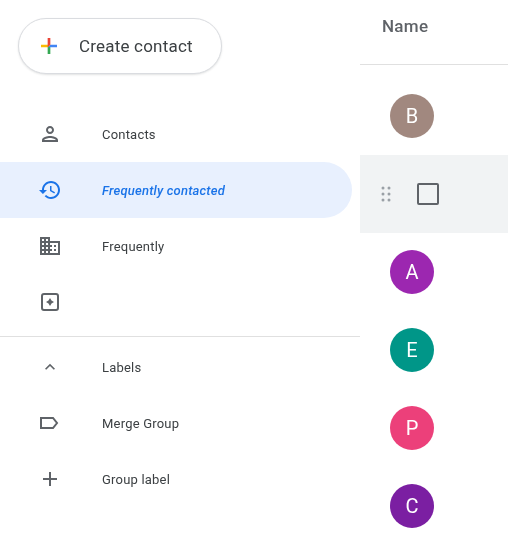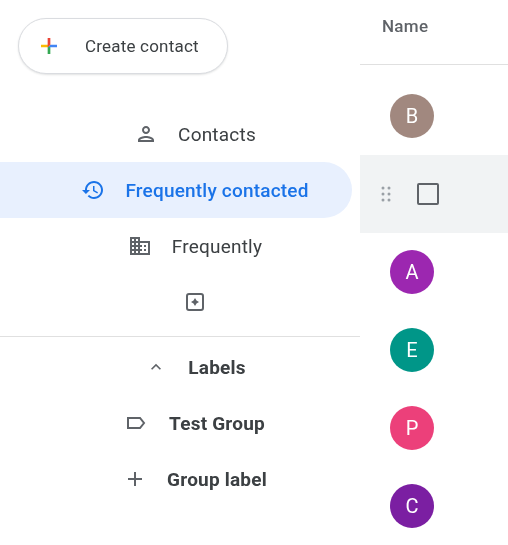--- a/index.html
+++ b/index.html
@@ -24,72 +24,71 @@
       margin-left: 18px;
       display: inline-flex;
       align-items: center;
       height: 56px;
       padding: 0 28px 0 18px;
       border: 1px solid #dadce0;
       border-radius: 28px;
       background: #fff;
       box-shadow: 0 1px 2px rgba(60,64,67,0.15);
       cursor: pointer;
-      gap: 24px;
+      gap: 18px;
     }
     .create-button span {
       font-size: 17px;
       color: #3c4043;
       letter-spacing: 0.2px;
     }
     .plus-icon {
       width: 24px;
       height: 24px;
       position: relative;
       flex-shrink: 0;
     }
     .nav {
       margin-top: 32px;
     }
     .nav-item {
       display: flex;
       align-items: center;
       height: 56px;
       padding-left: 38px;
-      gap: 20px;
+      gap: 40px;
       border-radius: 0 28px 28px 0;
       cursor: pointer;
-      font-size: 19px;
+      font-size: 13px;
       color: #3c4043;
       letter-spacing: 0.2px;
       margin-right: 8px;
-      justify-content: center;
     }
     .nav-item.active {
       background: #e8f0fe;
       color: #1a73e8;
       font-weight: 500;
+      font-style: italic;
     }
     .nav-item .nav-icon {
       width: 24px;
       height: 24px;
       display: flex;
       align-items: center;
       justify-content: center;
       flex-shrink: 0;
     }
     .divider {
       height: 1px;
       background: #e0e0e0;
       margin-top: 6px;
       margin-bottom: 2px;
     }
     .secondary-nav .nav-item {
       height: 56px;
-      font-weight: bold;
     }
     .nav-item .caret {
       width: 24px;
       height: 24px;
       display: flex;
       align-items: center;
       justify-content: center;
     }
 
     .main {
@@ -227,21 +226,21 @@
       </div>
       <span>Labels</span>
     </div>
 
     <div class="nav-item">
       <div class="nav-icon">
         <svg width="24" height="24" viewBox="0 0 24 24" fill="none" stroke="#5f6368" stroke-width="2">
           <path d="M3 7 h12 l4 5 l-4 5 H3 Z"></path>
         </svg>
       </div>
-      <span>Test Group</span>
+      <span>Merge Group</span>
     </div>
 
     <div class="nav-item">
       <div class="nav-icon">
         <svg width="24" height="24" viewBox="0 0 24 24" fill="#5f6368">
           <path d="M19 13h-6v6h-2v-6H5v-2h6V5h2v6h6v2z"></path>
         </svg>
       </div>
       <span>Group label</span>
     </div>

